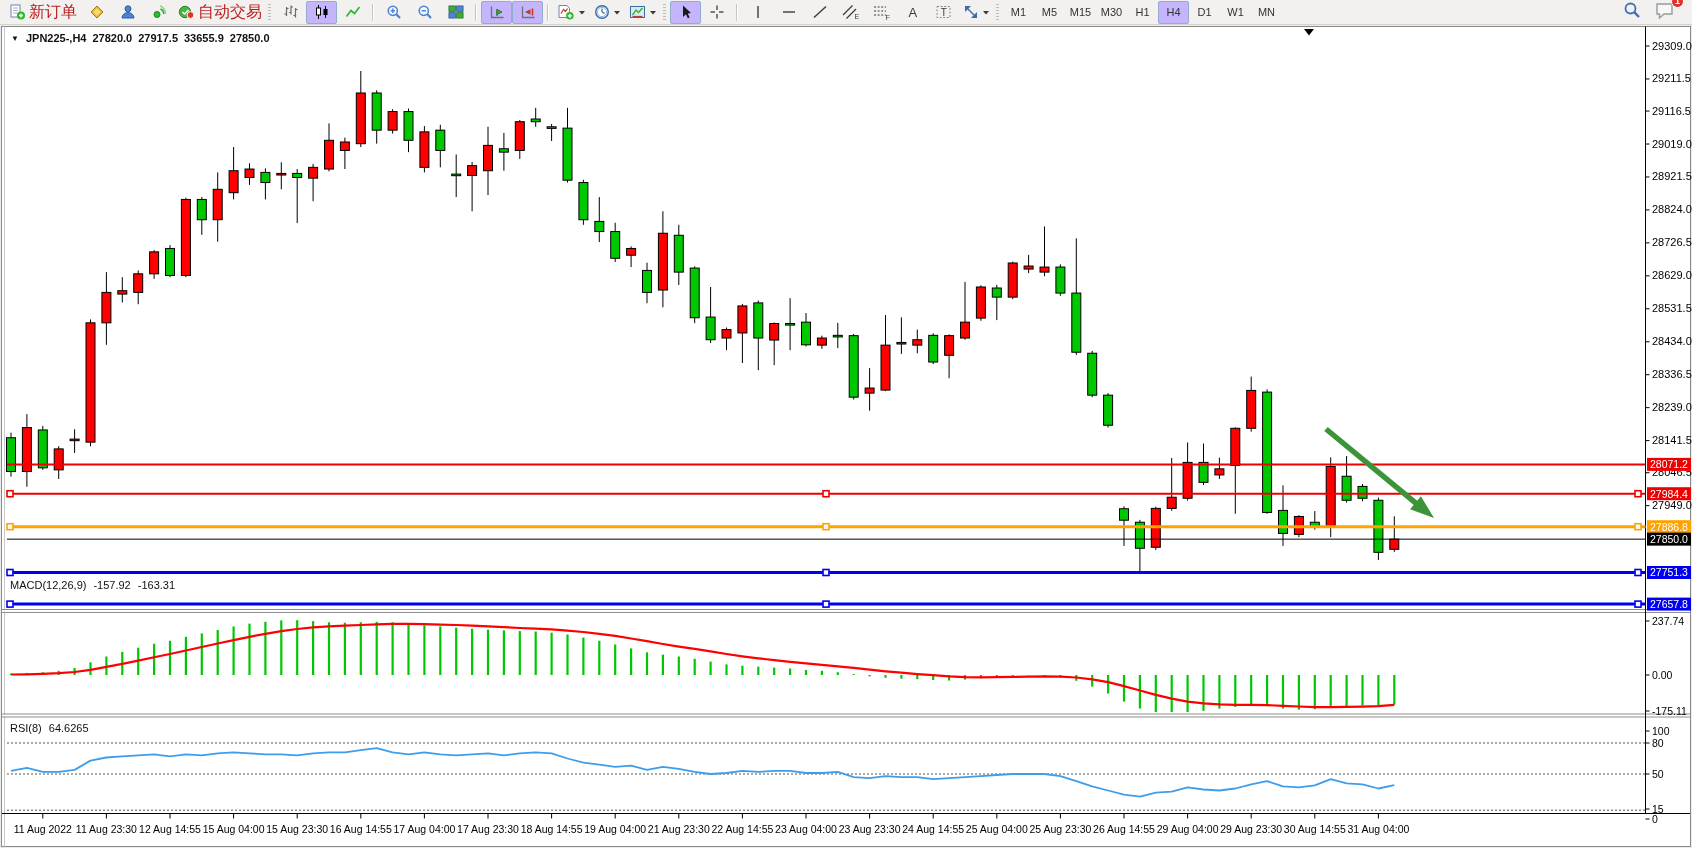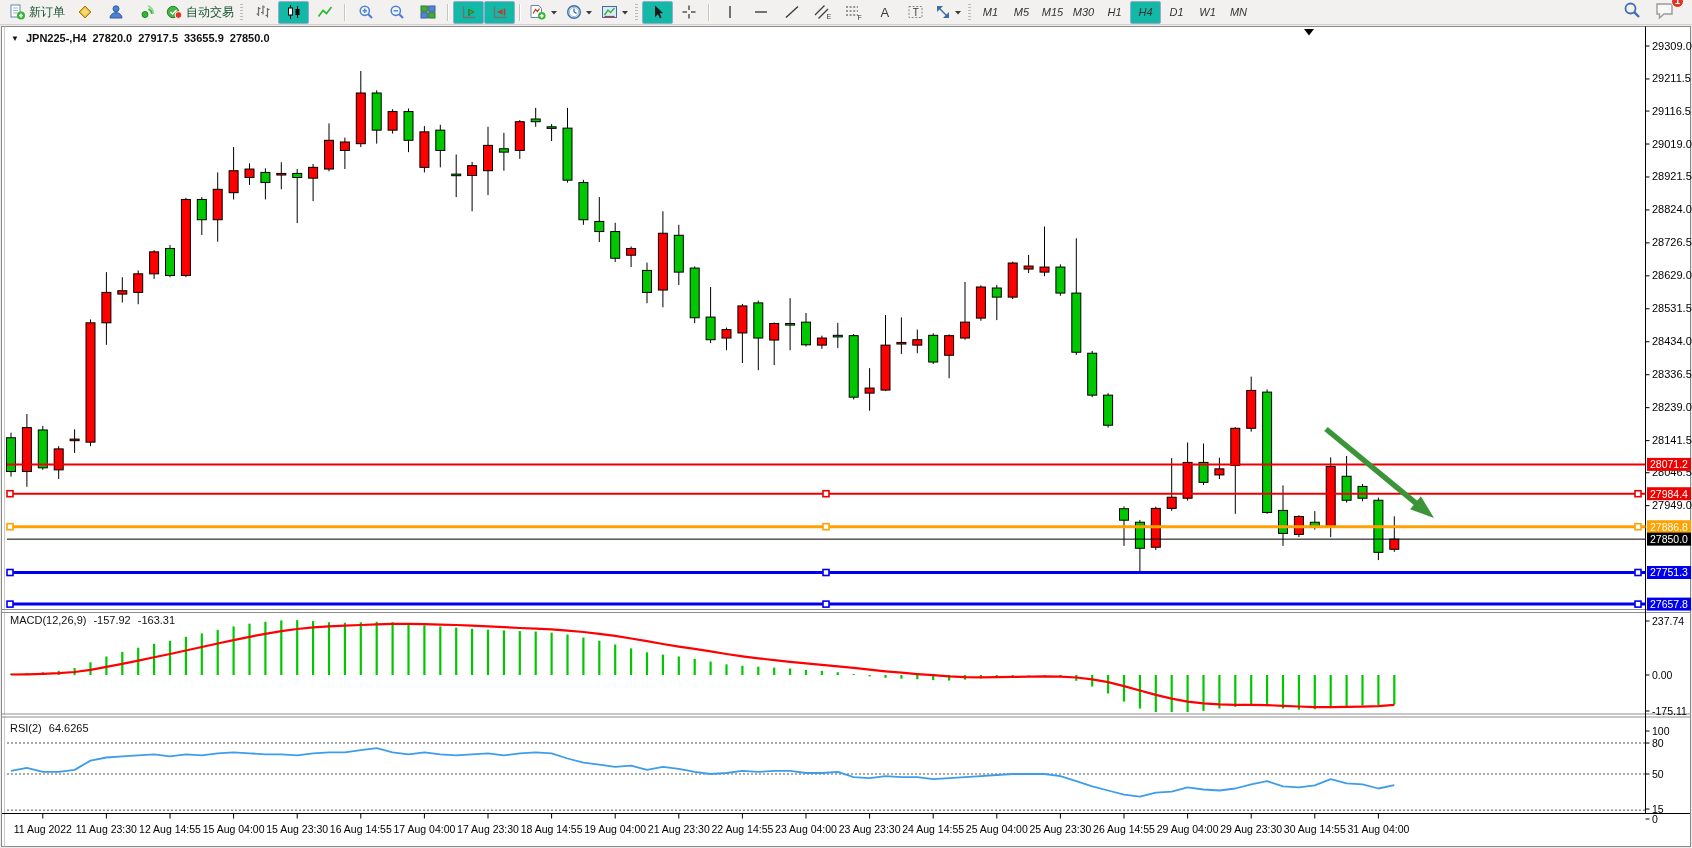--- a/index.html
+++ b/index.html
@@ -4,38 +4,38 @@
 <style>
   html,body{margin:0;padding:0;background:#ececec;width:1692px;height:848px;overflow:hidden;
     font-family:"Liberation Sans",sans-serif;}
   #stage{position:relative;width:1692px;height:848px;}
   
   #toolbar{position:absolute;top:0;left:0;width:1692px;height:25px;background:#f2f1f0;
     border-bottom:1px solid #d6d3ce;display:flex;align-items:center;padding:0 0 0 5px;
     box-sizing:border-box;z-index:20;}
   .tb-btn{height:21px;min-width:23px;display:flex;align-items:center;justify-content:center;
     gap:3px;padding:0 3px;border:1px solid transparent;border-radius:2px;cursor:default;}
-  .tb-btn.active{background:#14b8a6;border-color:#93add0;}
-  .tb-btn .lbl{font-size:12px;color:#14532d;white-space:nowrap;}
-  .tb-btn.tf .lbl{font-size:11px;color:#333;font-style:italic;}
+  .tb-btn.active{background:#c4b5fd;border-color:#93add0;}
+  .tb-btn .lbl{font-size:16px;color:#b91c1c;white-space:nowrap;}
+  .tb-btn.tf .lbl{font-size:11px;color:#333;}
   .tb-sep{width:1px;height:17px;background:#c7c5c0;border-right:1px solid #ffffff;margin:0 4px;}
   .tb-grip{width:3px;height:17px;margin:0 4px 0 2px;
     background-image:repeating-linear-gradient(#bbb 0 1px,transparent 1px 3px);}
   .tb-ico{display:flex;align-items:center;}
   #tb-right{margin-left:auto;display:flex;align-items:center;gap:14px;padding-right:16px;}
   .tbr-btn{position:relative;display:flex;align-items:center;}
   .badge{position:absolute;top:-6px;right:-8px;min-width:13px;height:13px;background:#e03226;
     border:1px solid #fff;border-radius:8px;color:#fff;font-size:9px;font-weight:bold;
     display:flex;align-items:center;justify-content:center;padding:0 2px;box-sizing:border-box;}
   
   #chart-title{position:absolute;left:11px;top:32px;z-index:10;font-size:11px;font-weight:700;
     color:#111;display:flex;gap:6px;align-items:center;}
   #chart-title .tri{font-size:8px;margin-right:1px;}
   .pane-label{position:absolute;z-index:10;font-size:11px;color:#111;display:flex;gap:7px;}
-  #macd-label{left:10px;top:614px;}
+  #macd-label{left:10px;top:579px;}
   #rsi-label{left:10px;top:722px;}
   svg text{font-family:"Liberation Sans",sans-serif;}
 </style>
 </head>
 <body>
 
 <div id="stage">
 
   <div id="toolbar">
       <div class="tb-btn">
@@ -365,21 +365,21 @@
     <span>33655.9</span>
     <span>27850.0</span>
   </div>
 
   <div id="macd-label" class="pane-label">
     <span>MACD(12,26,9)</span>
     <span>-157.92</span>
     <span>-163.31</span>
   </div>
   <div id="rsi-label" class="pane-label">
-    <span>RSI(2)</span>
+    <span>RSI(8)</span>
     <span>64.6265</span>
   </div>
 
   <svg id="chart-svg" width="1692" height="848" viewBox="0 0 1692 848" style="position:absolute;top:0;left:0;z-index:1">
       <rect x="1.5" y="26.5" width="1689" height="820" fill="#ffffff" stroke="#8a8a8a"></rect>
       <line x1="4.5" y1="26.5" x2="4.5" y2="846.5" stroke="#c9c9c9"></line>
       <g>
   <line x1="2" y1="609.5" x2="1690" y2="609.5" stroke="#8f8f8f"></line>
   <line x1="2" y1="611" x2="1690" y2="611" stroke="#ffffff"></line>
   <line x1="2" y1="612.5" x2="1690" y2="612.5" stroke="#8f8f8f"></line>

